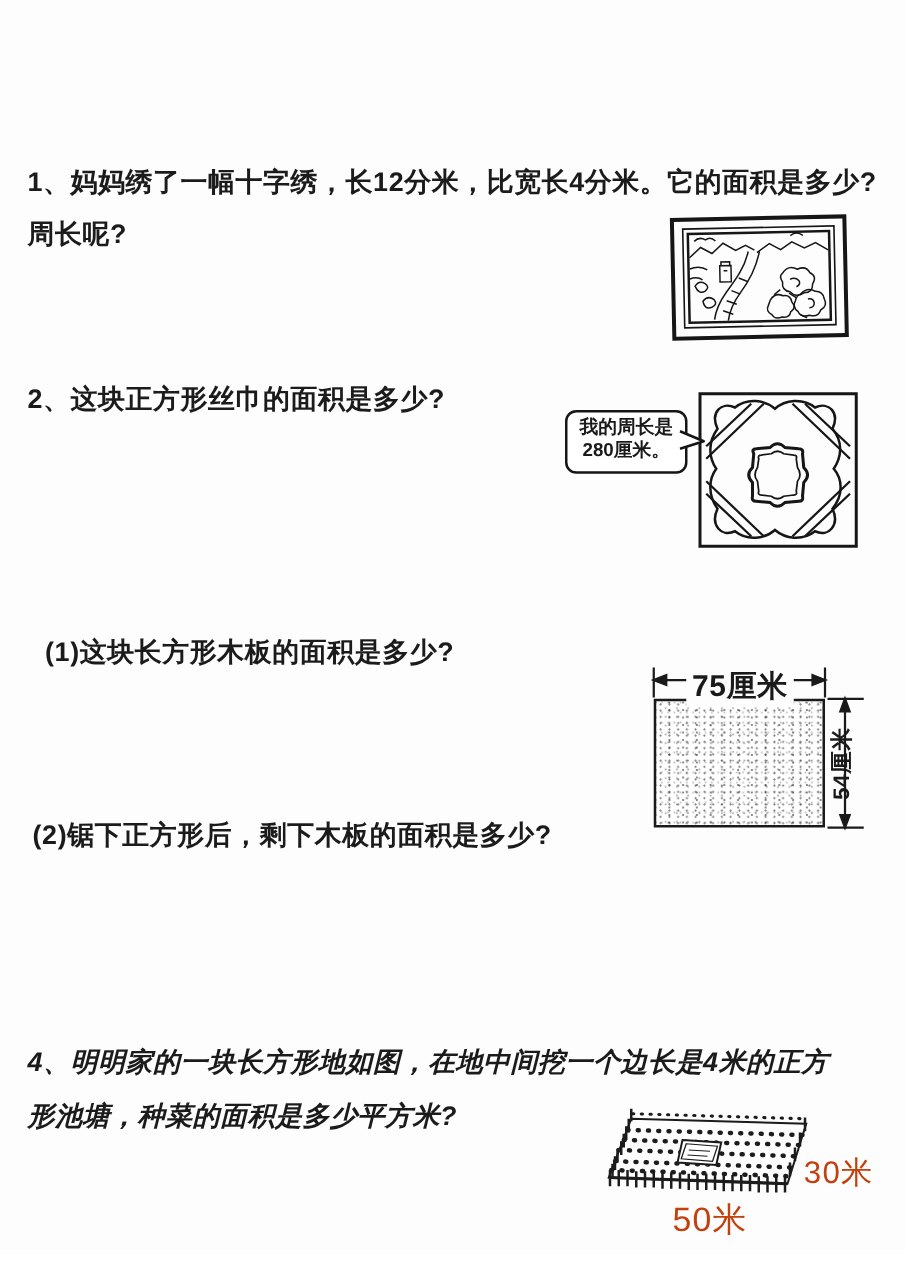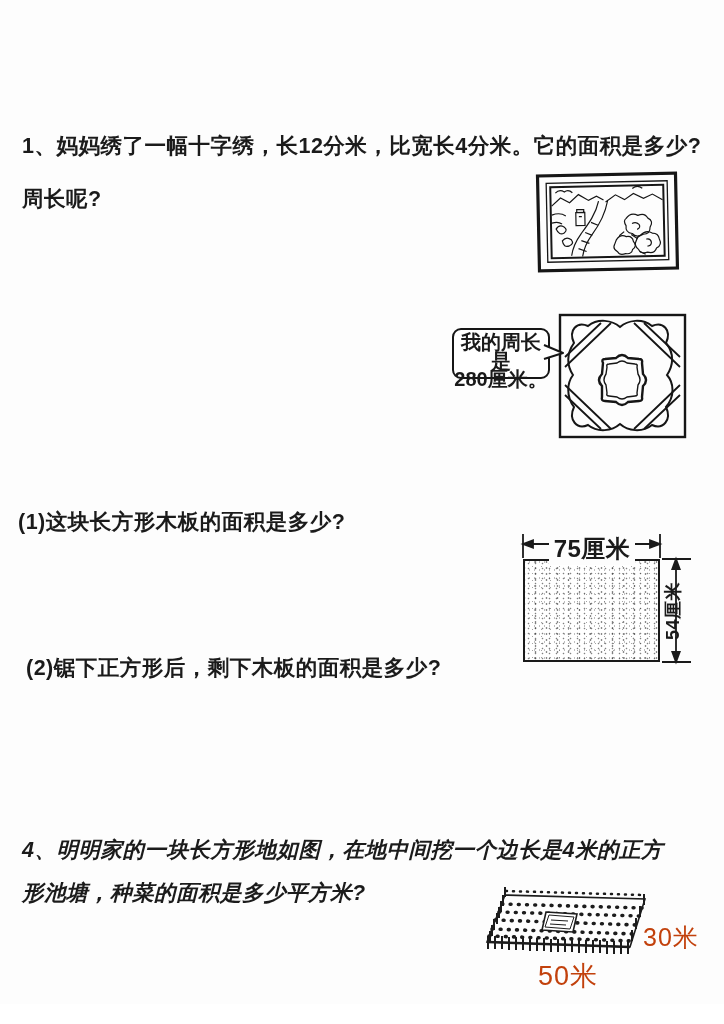--- a/index.html
+++ b/index.html
@@ -26,21 +26,21 @@
   }
   .fig{position:absolute;}
   svg{display:block;}
   
   .bubble{
     position:absolute;left:452px;top:328px;
     width:94px;height:44px;
     border:2.4px solid #161616;border-radius:9px;
     background:#fff;
     text-align:center;
-    font-size:20px;font-weight:700;line-height:18.5px;
+    font-size:15px;font-weight:700;line-height:18.5px;
     padding-top:3px;box-sizing:content-box;
   }
   .bubble-pointer{position:absolute;left:543px;top:343px;z-index:3;}
   
   .board-wrap{position:absolute;left:505px;top:531px;width:212px;height:140px;}
   .board{
     position:absolute;left:18px;top:28px;width:137px;height:103px;
     border:2.2px solid #1a1a1a;box-sizing:border-box;
     background-color:#fff;
     background-image:
@@ -69,21 +69,21 @@
   }
   .field-label.l50{left:538px;top:958px;font-size:27px;text-align:right;}
   .field-label.l30{left:643px;top:921px;font-size:25px;}
 </style>
 </head>
 <body>
 
 <div class="page">
 
   <div class="t" style="left:22px;top:131px;">1、妈妈绣了一幅十字绣，长12分米，比宽长4分米。它的面积是多少?</div>
-  <div class="t" style="left:22px;top:184px;">周长呢?</div>
+  <div class="t" style="left:22px;top:172px;">周长呢?</div>
 
   <div class="fig" style="left:536px;top:172px;transform:rotate(-1.2deg);">
     <svg width="144" height="102" viewBox="0 0 144 102">
       <g fill="none" stroke="#161616">
         <rect x="2.5" y="2.5" width="138" height="95" stroke-width="3.2"></rect>
         <rect x="11" y="10" width="121" height="79" stroke-width="1.3"></rect>
         <rect x="15" y="14" width="113" height="71" stroke-width="2"></rect>
         <g stroke-width="1.2">
           <path d="M16,33 L25,25 L34,30 L43,22 L53,28 L61,24 L68,28"></path>
           <path d="M70,30 L80,23 L89,28 L98,22 L108,27 L117,23 L127,29"></path>
@@ -101,20 +101,21 @@
           <path d="M110,68 q4,-1 5,3 q0,4 -4,4"></path>
           <path d="M80,68 q4,-6 10,-3 q6,-1 7,5 q4,5 -1,8 q-1,5 -7,4 q-6,2 -8,-2 q-5,-3 -3,-7 z"></path>
           <path d="M95,63 l6,4 M88,60 l-5,4 M103,80 l6,3"></path>
           <path d="M20,56 q3,-5 8,-2 q4,3 0,6 q-5,3 -8,-4 z"></path>
           <path d="M26,68 q4,-5 9,-1 q3,4 -2,6 q-6,2 -7,-5 z"></path>
         </g>
       </g>
     </svg>
   </div>
 
+  <div class="t" style="left:22px;top:304px;">2、这块正方形丝巾的面积是多少?</div>
 
   <div class="bubble">
     <div>我的周长是</div>
     <div>280厘米。</div>
   </div>
   <svg class="bubble-pointer" width="22" height="18" viewBox="0 0 22 18">
     <path d="M1,2 L20,10 L1,16" fill="#fff" stroke="#161616" stroke-width="2" stroke-linejoin="round"></path>
   </svg>
   <div class="fig" style="left:557px;top:313px;">
     <svg width="131" height="127" viewBox="0 0 131 127">
@@ -126,21 +127,21 @@
           <path d="M87,10 L123,44 M77,10 L123,54"></path>
           <path d="M123,82 L87,116 M123,72 L77,116"></path>
           <path d="M8,82 L44,116 M8,72 L54,116"></path>
         </g>
         <path stroke-width="2.4" d="M46,50 Q44,46 48,46 L59,45 Q65,39 71,45 L82,46 Q86,46 85,50 L86,61 Q92,67 86,73 L85,84 Q86,88 82,88 L71,89 Q65,95 59,89 L48,88 Q44,88 45,84 L45,73 Q39,67 45,61 Z"></path>
         <path stroke-width="1.4" d="M50,54 Q49,51 52,51 L60,50 Q65,46 70,50 L78,51 Q81,51 80,54 L81,61 Q85,67 81,72 L80,80 Q81,83 78,83 L70,84 Q65,88 60,84 L52,83 Q49,83 50,80 L49,72 Q45,67 49,61 Z"></path>
       </g>
     </svg>
   </div>
 
-  <div class="t" style="left:18px;top:507px;">(1)这块长方形木板的面积是多少?</div>
+  <div class="t" style="left:36px;top:507px;">(1)这块长方形木板的面积是多少?</div>
   <div class="t" style="left:26px;top:653px;text-align:right;">(2)锯下正方形后，剩下木板的面积是多少?</div>
 
   <div class="board-wrap">
     <div class="board"></div>
     <svg class="dimsvg" width="212" height="140" viewBox="0 0 212 140">
       <g stroke="#1a1a1a" stroke-width="1.8" fill="#1a1a1a">
         <path d="M18,3 V27 M155,3 V27" fill="none"></path>
         <path d="M26,13 H147" fill="none"></path>
         <polygon points="18,13 28,9.2 28,16.8"></polygon>
         <polygon points="155,13 145,9.2 145,16.8"></polygon>

